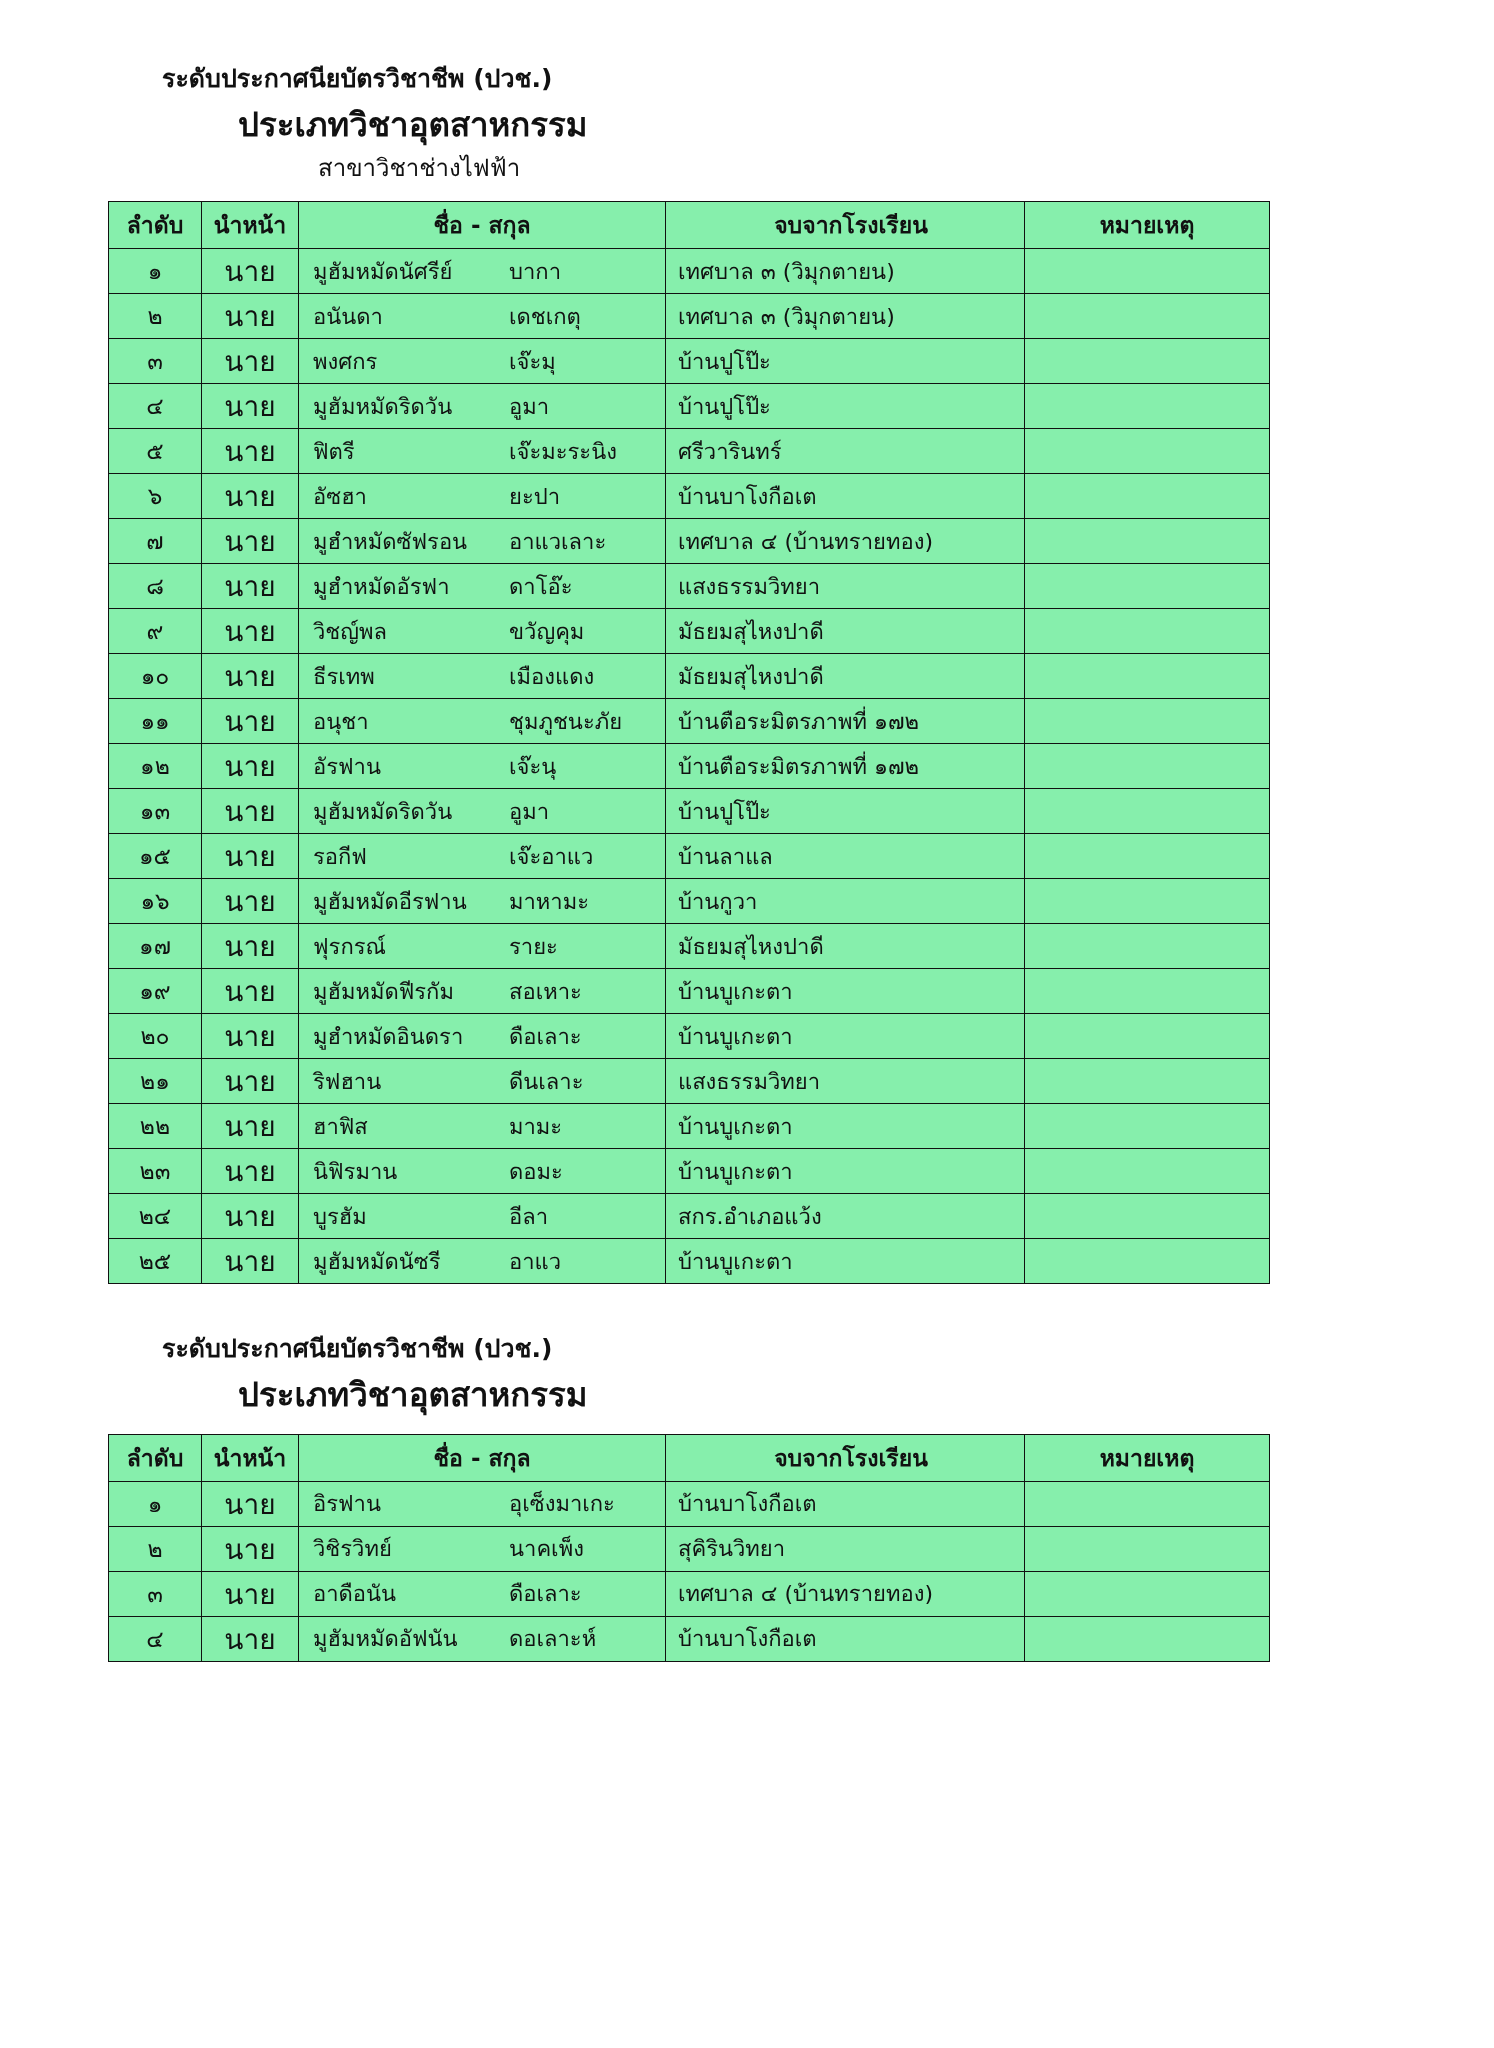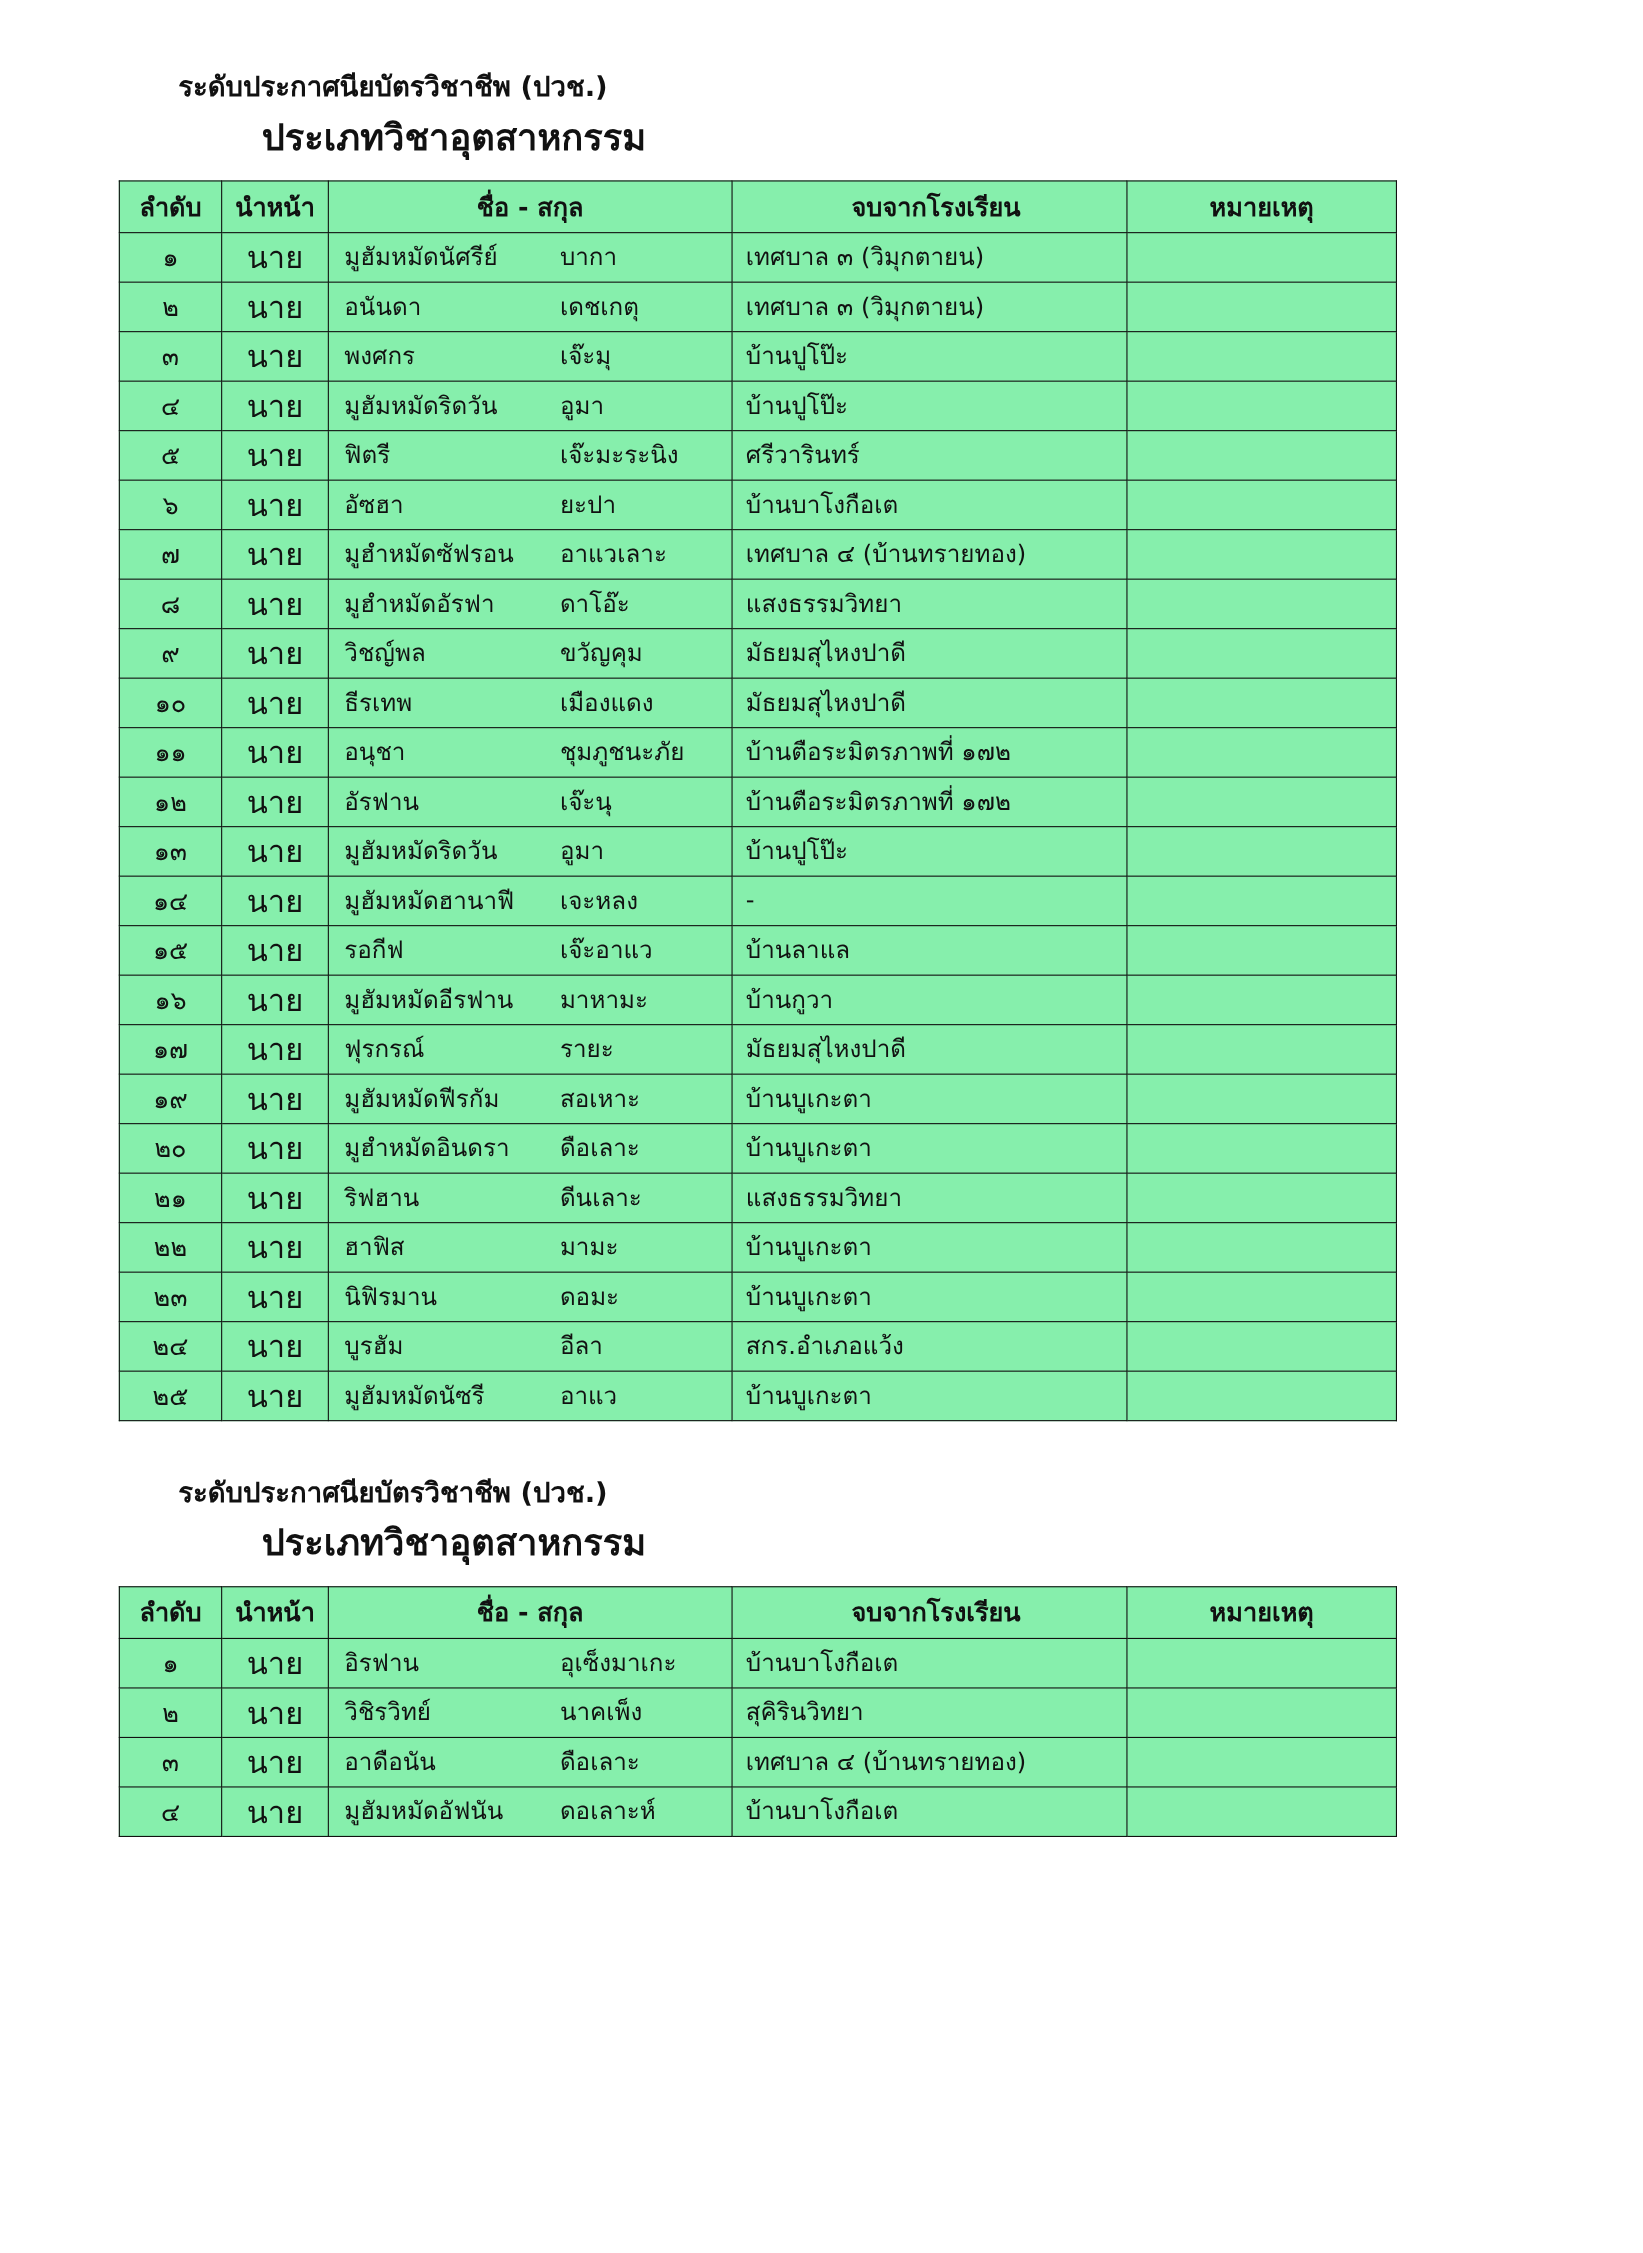--- a/index.html
+++ b/index.html
@@ -103,20 +103,21 @@
   .second-section { margin-top: 46px; }
 </style>
 </head>
 <body>
 
 <div class="page">
 
   <div class="section-head">
     <div class="head-line1">ระดับประกาศนียบัตรวิชาชีพ (ปวช.)</div>
     <div class="head-line2">ประเภทวิชาอุตสาหกรรม</div>
+    <div class="head-line3">สาขาวิชาช่างไฟฟ้า</div>
   </div>
 
   <table class="roster">
     <thead>
       <tr>
         <th class="c-no">ลำดับ</th>
         <th class="c-title">นำหน้า</th>
         <th colspan="1" style="width:366px">ชื่อ - สกุล</th>
         <th class="c-school">จบจากโรงเรียน</th>
         <th class="c-note">หมายเหตุ</th>
@@ -273,32 +274,20 @@
           <td class="name-cell">
             <div class="name-inner">
               <span class="name-first">มูฮัมหมัดริดวัน</span>
               <span class="name-last">อูมา</span>
             </div>
           </td>
           <td class="school-cell">บ้านปูโป๊ะ</td>
           <td class="c-note"></td>
         </tr>
       <tr>
-          <td class="c-no">๑๔</td>
-          <td class="c-title">นาย</td>
-          <td class="name-cell">
-            <div class="name-inner">
-              <span class="name-first">มูฮัมหมัดฮานาฟี</span>
-              <span class="name-last">เจะหลง</span>
-            </div>
-          </td>
-          <td class="school-cell">-</td>
-          <td class="c-note"></td>
-        </tr>
-      <tr>
           <td class="c-no">๑๕</td>
           <td class="c-title">นาย</td>
           <td class="name-cell">
             <div class="name-inner">
               <span class="name-first">รอกีฟ</span>
               <span class="name-last">เจ๊ะอาแว</span>
             </div>
           </td>
           <td class="school-cell">บ้านลาแล</td>
           <td class="c-note"></td>

